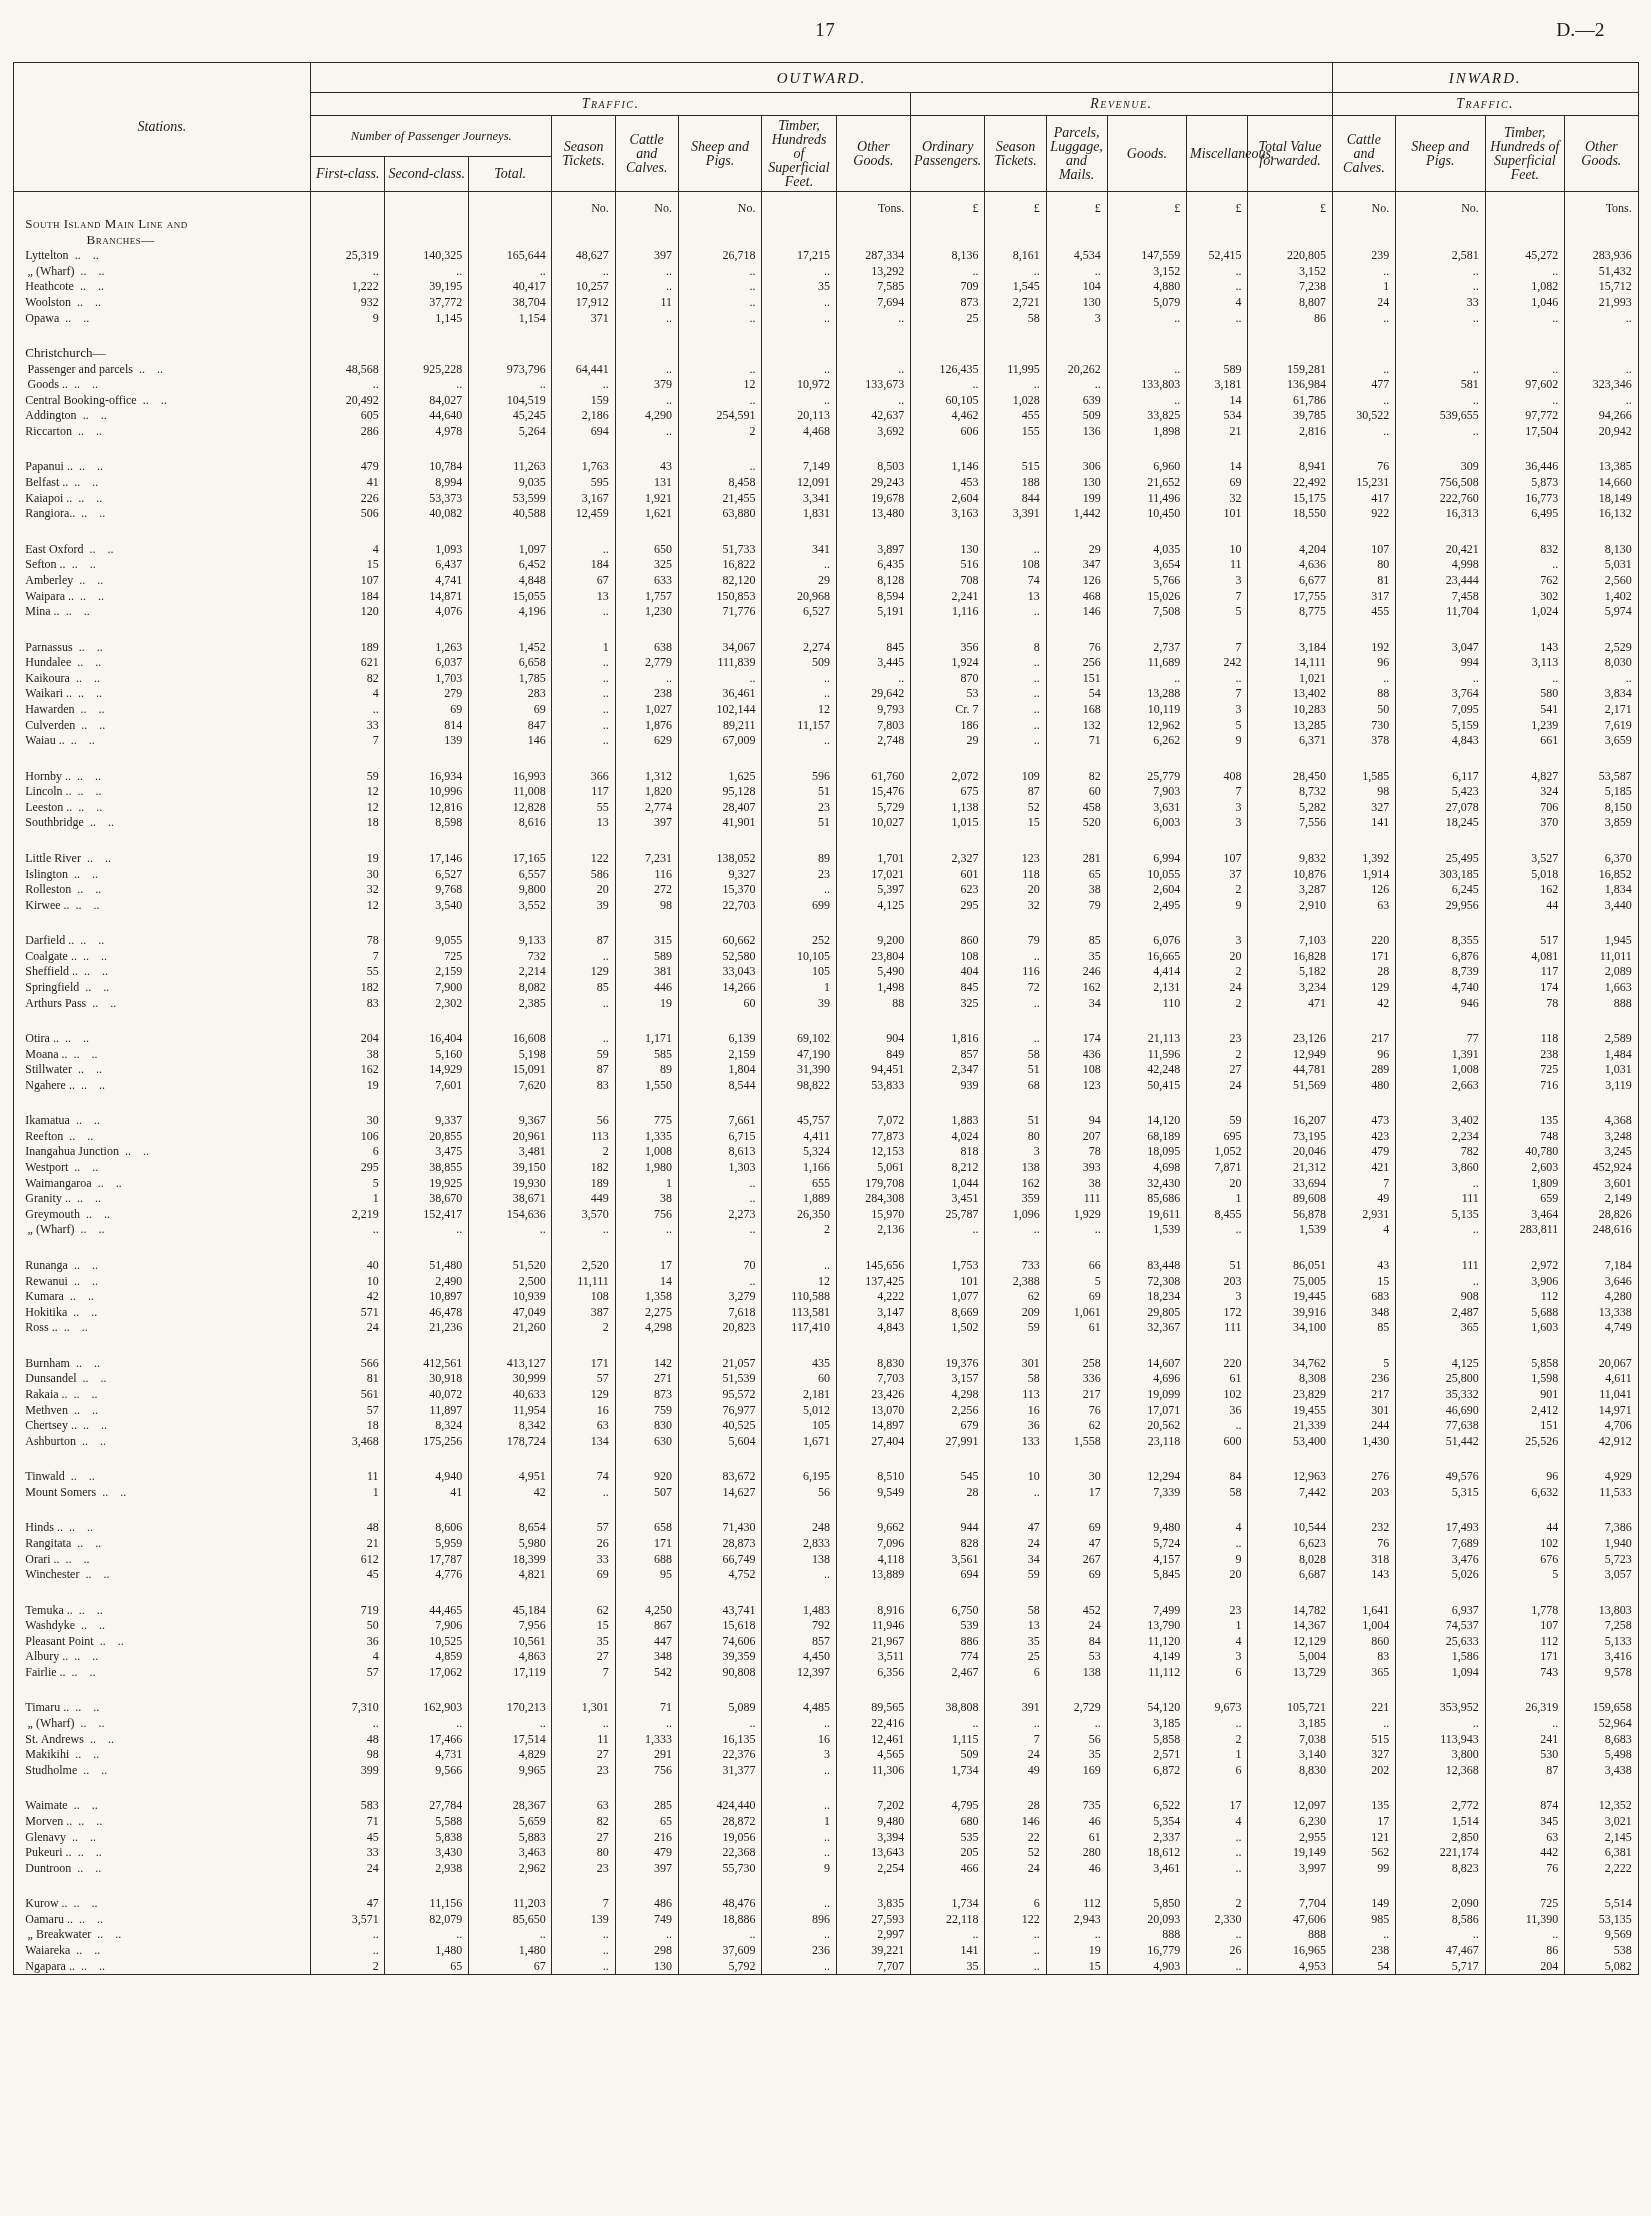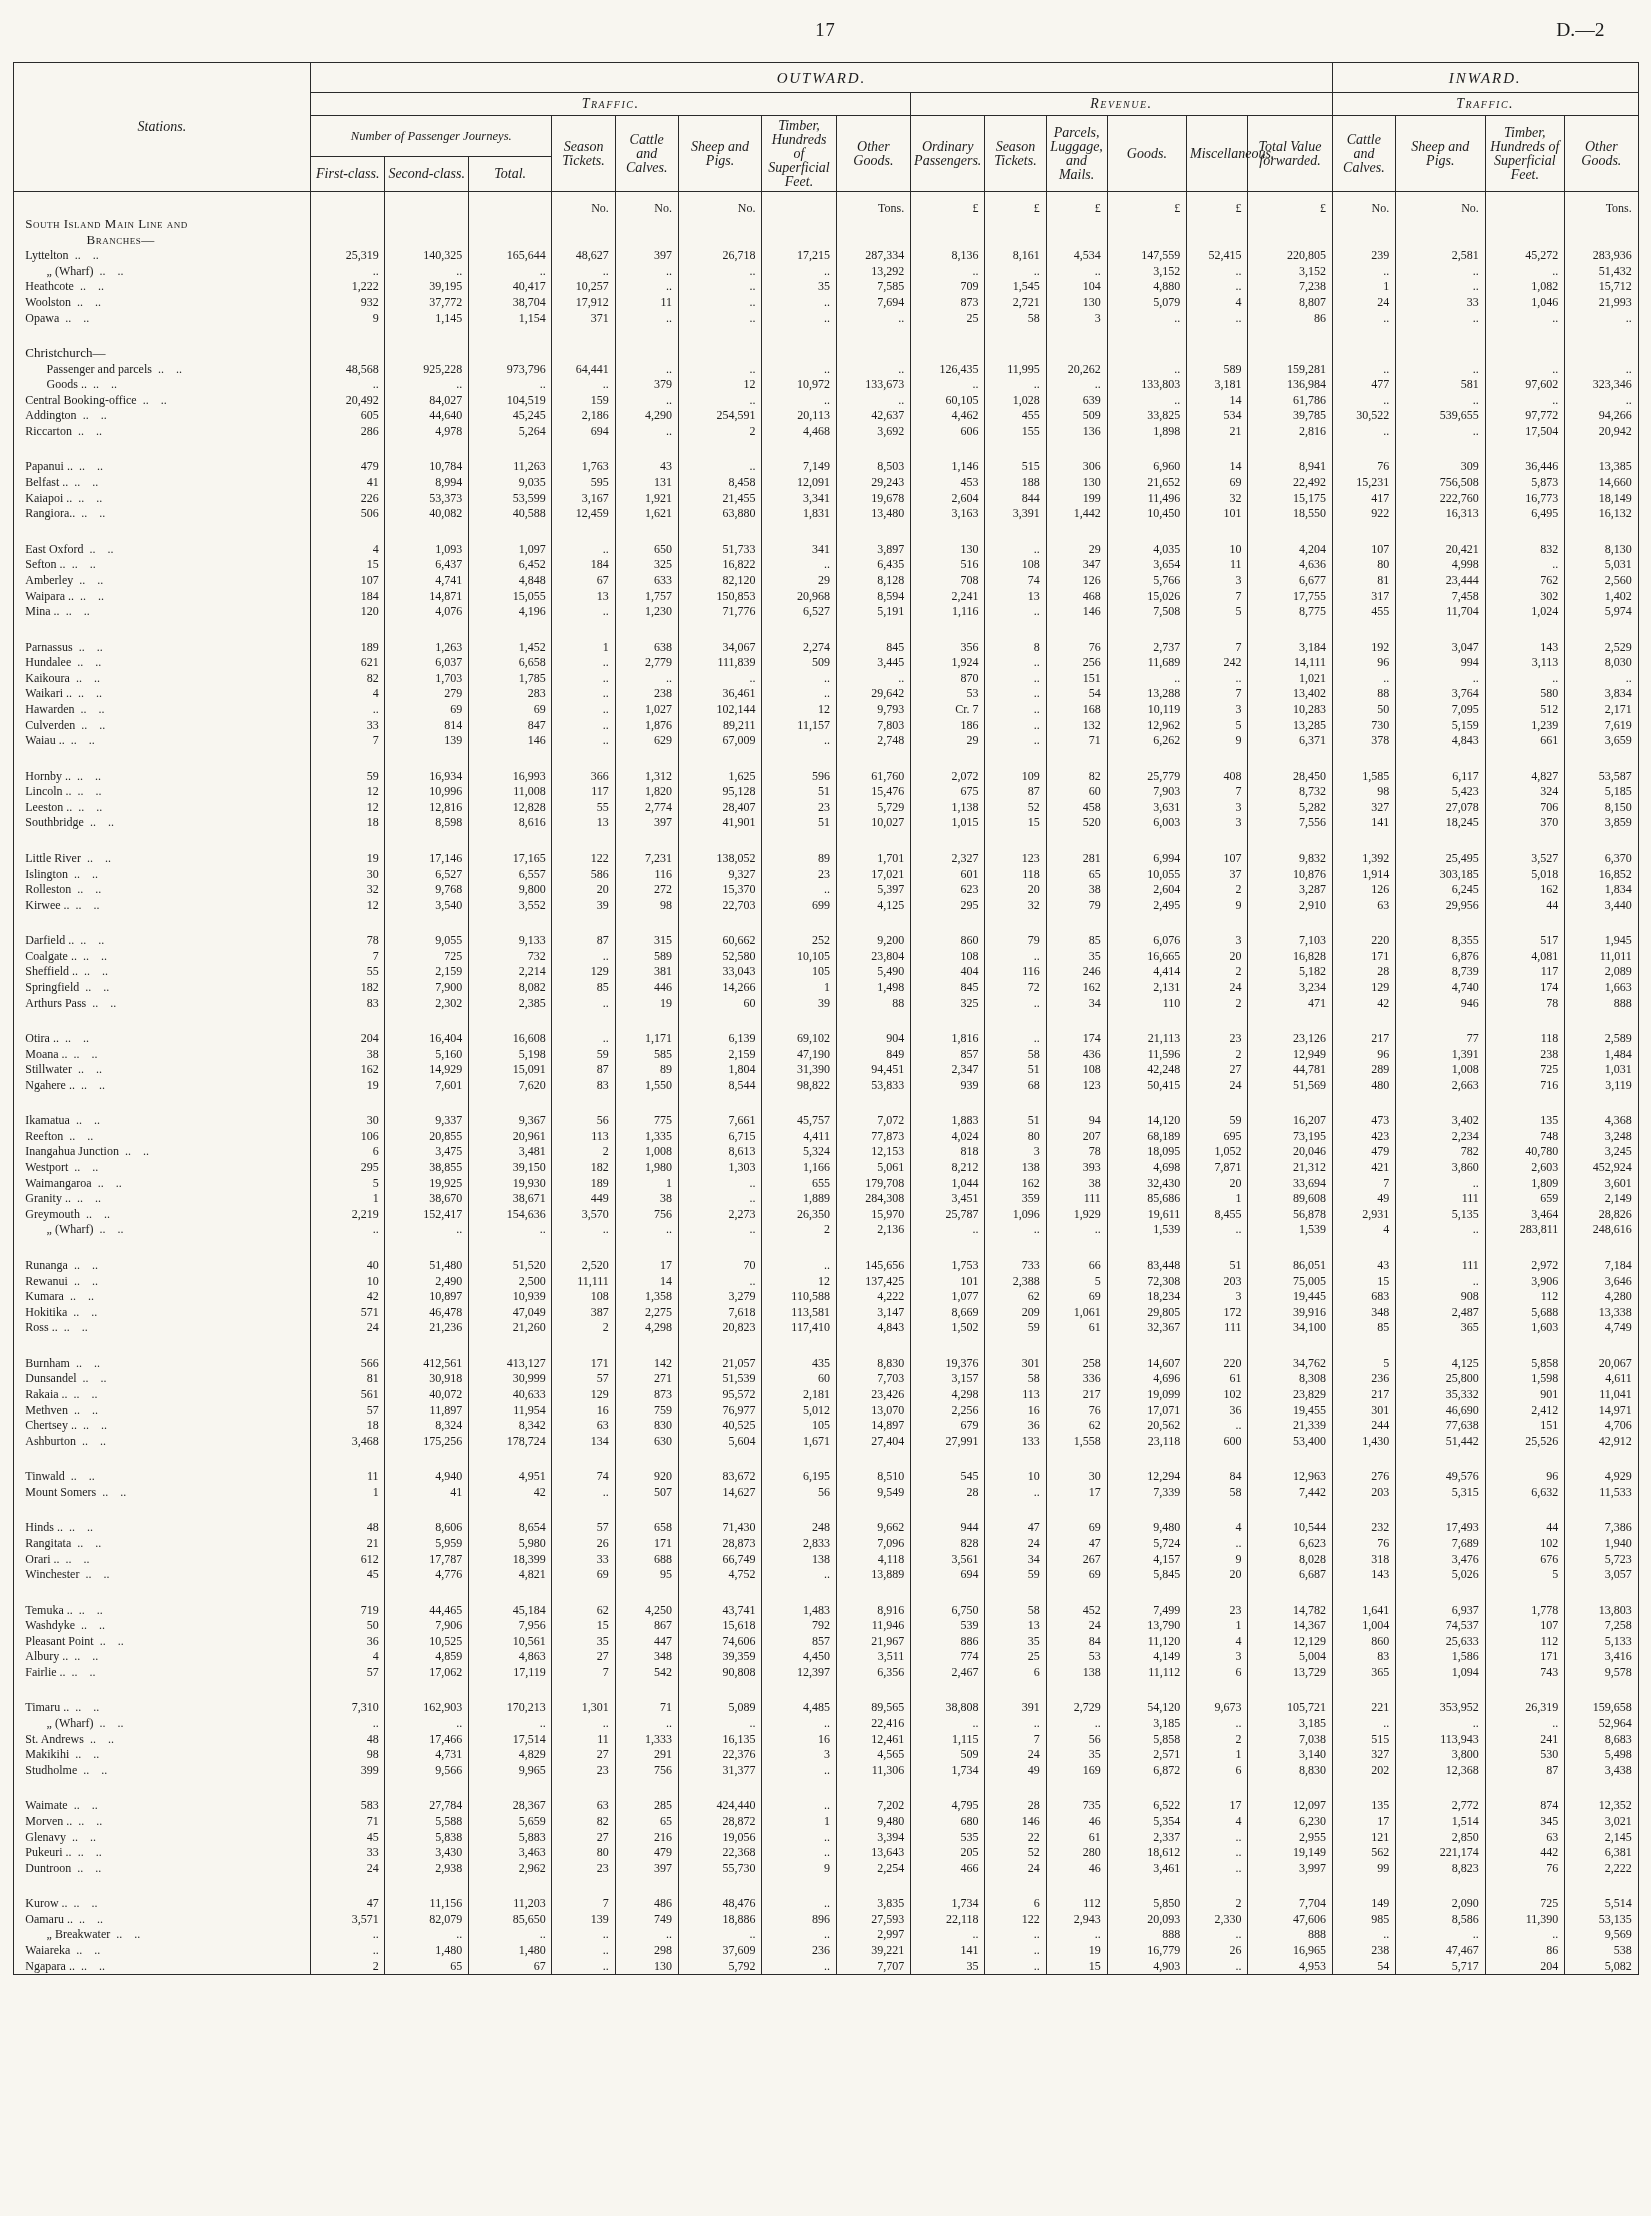--- a/index.html
+++ b/index.html
@@ -22,21 +22,21 @@
   thead tr.r1 th.sec {font-size:15px;letter-spacing:1.9px;padding:7.8px 0 6.8px;border-bottom:0.5px solid #2a2a2a;}
   th.stations {border-left:none;font-size:14px;}
   thead tr.r2 th {font-variant:small-caps;font-size:14px;letter-spacing:1.5px;border-bottom:0.5px solid #2a2a2a;padding:4px 0;}
   tr.r3 th.npj {border-bottom:0.5px solid #2a2a2a;font-size:12.6px;padding:4.9px 0;}
   thead {border-bottom:1.5px solid #2a2a2a;}
   .dbl {border-left:1.9px double #2a2a2a !important;}
 
   tbody td {border-left:0.5px solid #2a2a2a;font-size:12px;line-height:14.6px;
             padding:0.5px 5.8px 0.5px 0;text-align:right;vertical-align:bottom;overflow:hidden;white-space:nowrap;}
   tbody td.station {border-left:none;text-align:left;padding-left:11.7px;padding-right:1.9px;}
-  td.station.ind {padding-left:33px;margin-top:21px;}
+  td.station.ind {padding-left:14px;margin-top:21px;}
   td.station.leader::after {content:"\2002..\2002\2002..";color:#2b2b2b;}
   tr.units td {height:23px;vertical-align:bottom;}
   tr.gap td {padding-top:20.4px;}
   tr.ghead td.station {font-size:13px;white-space:nowrap;}
   .sc-head {font-variant:small-caps;letter-spacing:0.5px;}
   td.station.ghead-ind {padding-left:73px;}
   .footer {margin-top:29px;margin-left:73px;font-size:20.4px;letter-spacing:0.5px;}
 </style>
 </head>
 <body>
@@ -684,21 +684,21 @@
           <td>12</td>
           <td>9,793</td>
           <td>Cr. 7</td>
           <td>..</td>
           <td>168</td>
           <td>10,119</td>
           <td>3</td>
           <td>10,283</td>
           <td class="dbl">50</td>
           <td>7,095</td>
-          <td>512</td>
+          <td>541</td>
           <td>2,171</td>
         </tr>
         <tr>
           <td class="station leader">Culverden</td>
           <td>33</td>
           <td>814</td>
           <td>847</td>
           <td>..</td>
           <td>1,876</td>
           <td>89,211</td>

